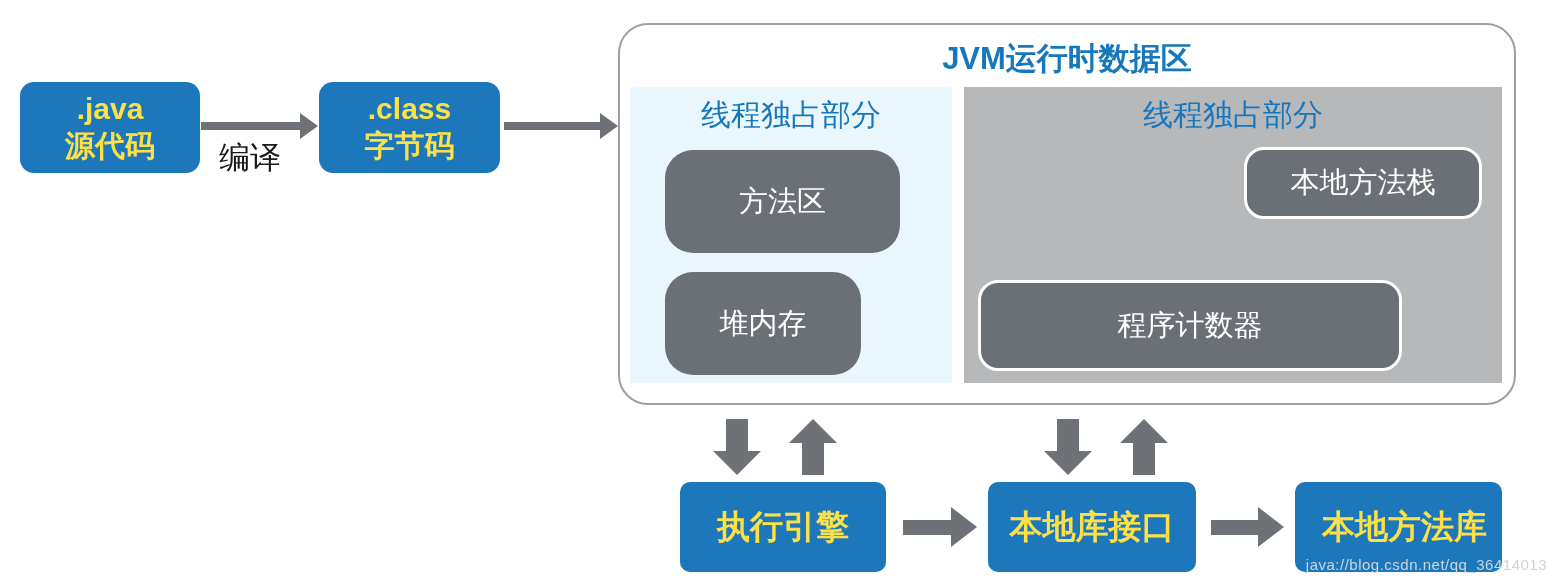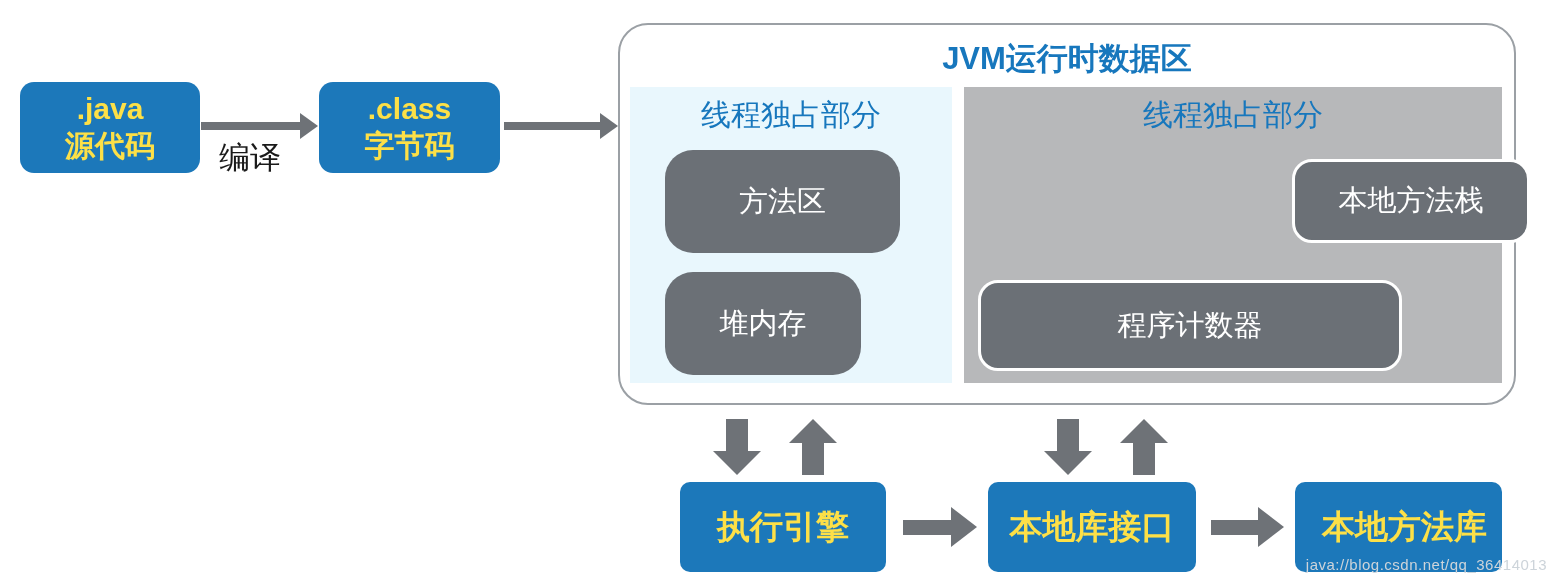--- a/index.html
+++ b/index.html
@@ -125,21 +125,21 @@
     <div class="gray-box" style="left:35px;top:63px;width:235px;height:103px;">
       <span>方法区</span>
     </div>
     <div class="gray-box" style="left:35px;top:185px;width:196px;height:103px;">
       <span>堆内存</span>
     </div>
   </div>
 
   <div class="panel exclusive">
     <div class="panel-title">线程独占部分</div>
-    <div class="gray-box bordered" style="left:280px;top:72px;width:238px;height:84px;margin-left:48px;">
+    <div class="gray-box bordered" style="left:280px;top:60px;width:238px;height:72px;">
       <span>本地方法栈</span>
     </div>
     <div class="gray-box bordered" style="left:14px;top:193px;width:424px;height:91px;">
       <span>程序计数器</span>
     </div>
   </div>
 
   <div class="arrow-vert down" style="left:713px;top:419px;">
     <div class="shaft"></div>
     <div class="head"></div>

